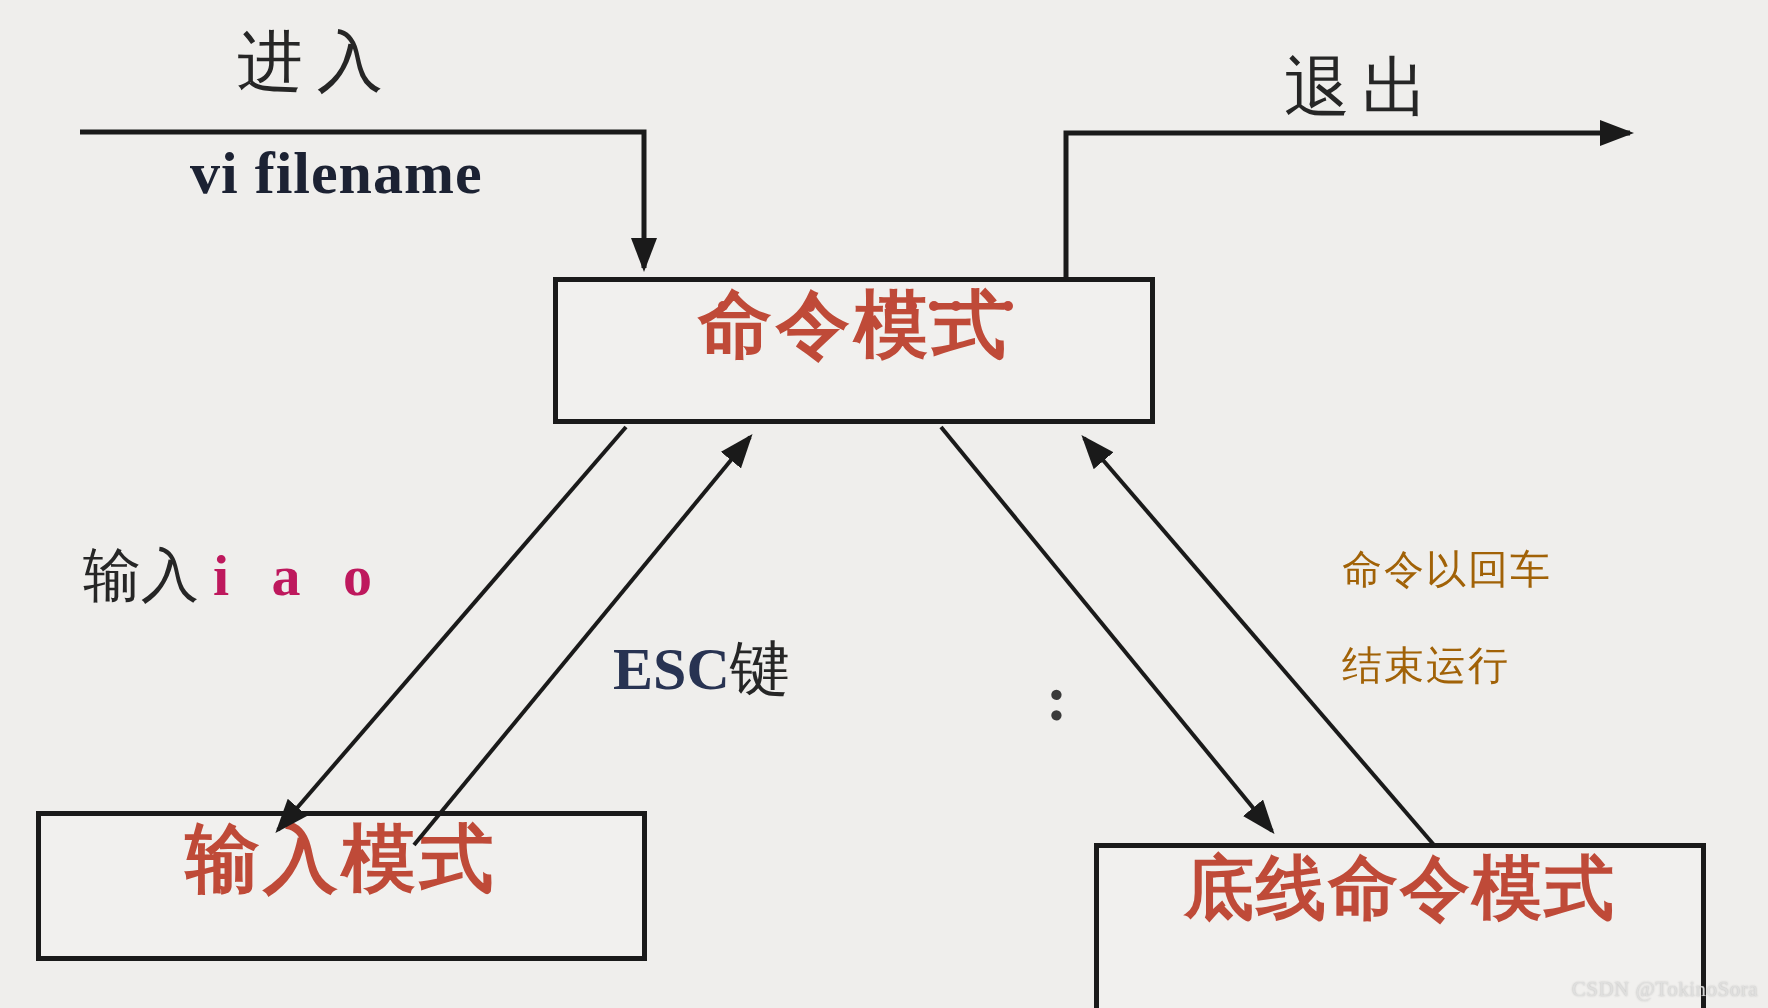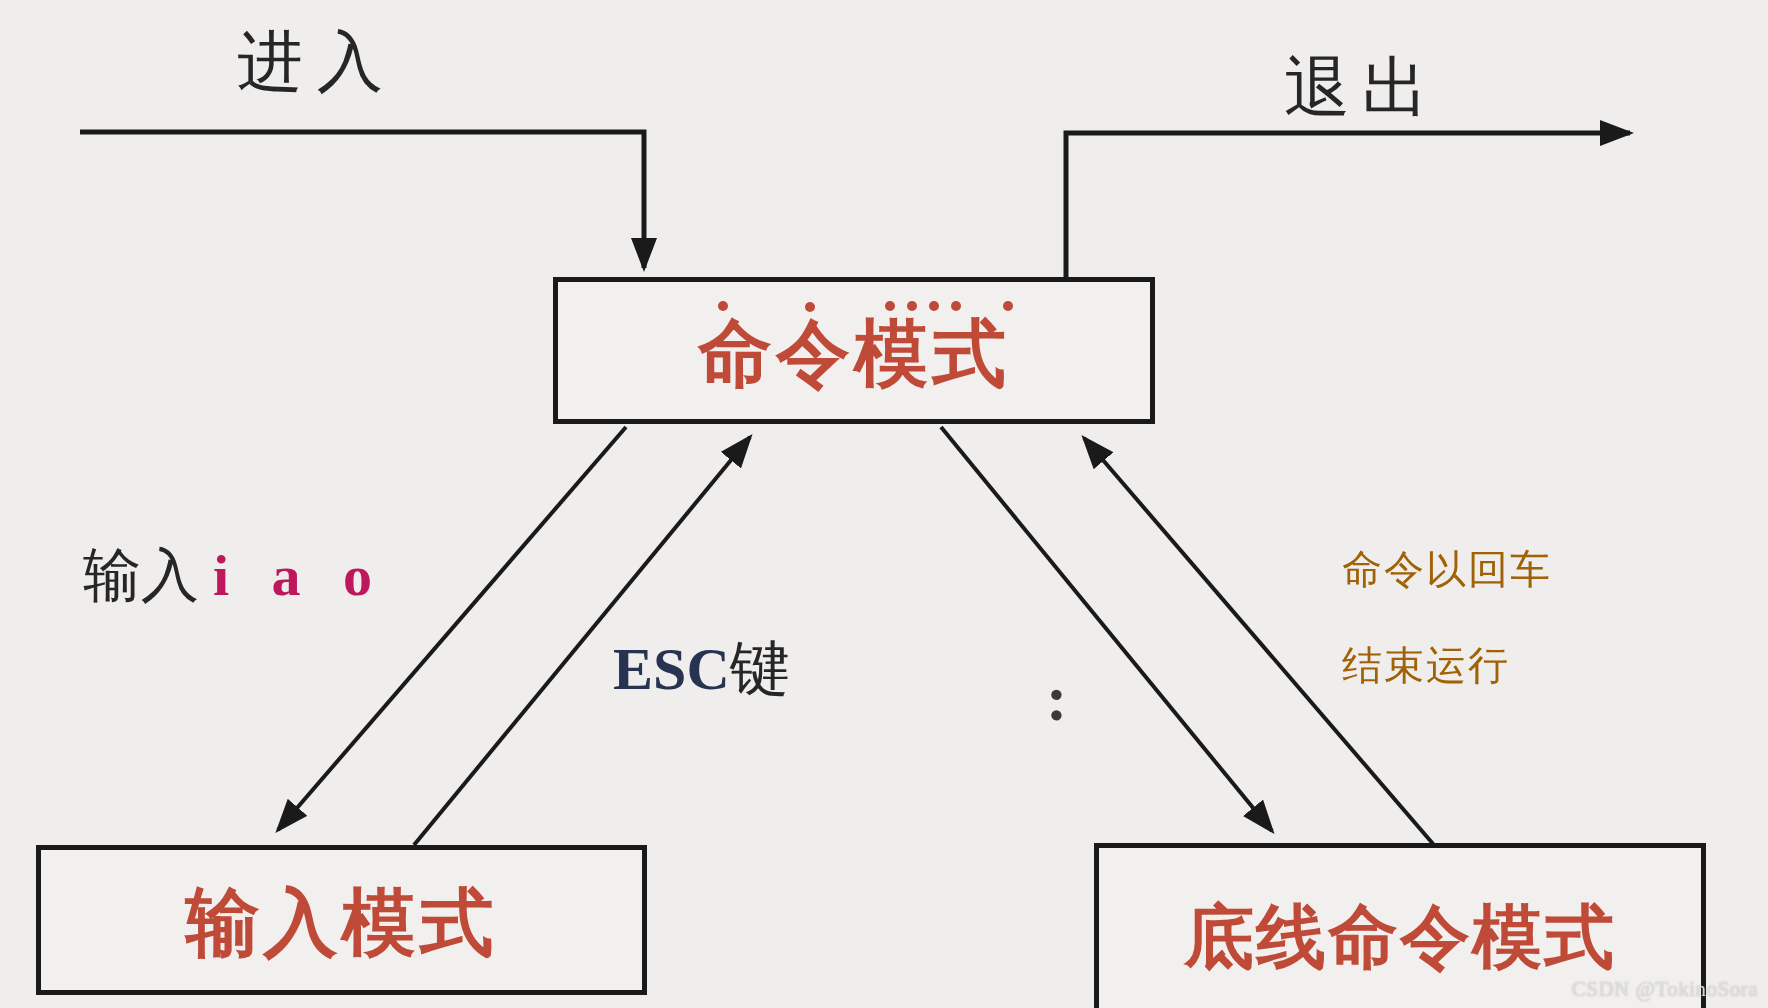--- a/index.html
+++ b/index.html
@@ -20,25 +20,25 @@
     left: 0; top: 0;
     width: 1768px; height: 1008px;
     pointer-events: none;
   }
   .mode-box {
     position: absolute;
     border: 5px solid #1a1a1a;
     background: #f1f0ee;
     box-sizing: border-box;
     display: flex;
-    align-items: center;
+    align-items: flex-start;
     justify-content: center;
   }
   #box-command  { left: 553px;  top: 277px; width: 602px; height: 147px; }
-  #box-input    { left: 36px;   top: 845px; width: 611px; height: 150px; }
+  #box-input    { left: 36px;   top: 811px; width: 611px; height: 150px; }
   #box-lastline { left: 1094px; top: 843px; width: 612px; height: 184px; }
   .mode-label {
     color: #bf4a38;
     font-weight: bold;
     font-size: 74px;
     letter-spacing: 4px;
     line-height: 1;
     white-space: nowrap;
     padding-top: 6px;
   }
@@ -119,20 +119,21 @@
       <circle cx="890" cy="306" r="5"></circle>
       <circle cx="912" cy="306" r="5"></circle>
       <circle cx="934" cy="306" r="5"></circle>
       <circle cx="956" cy="306" r="5"></circle>
       <circle cx="1008" cy="306" r="5"></circle>
     </g>
   </svg>
 
   <div class="note" id="enter-label">进入</div>
 
+  <div class="note" id="enter-command">vi filename</div>
 
   <div class="note" id="exit-label">退出</div>
 
 
   <div class="note" id="input-trigger">
     <span>输入</span><span class="keys">i a o</span>
   </div>
 
   <div class="note" id="esc-trigger">
     <span class="keys">ESC</span><span>键</span>

